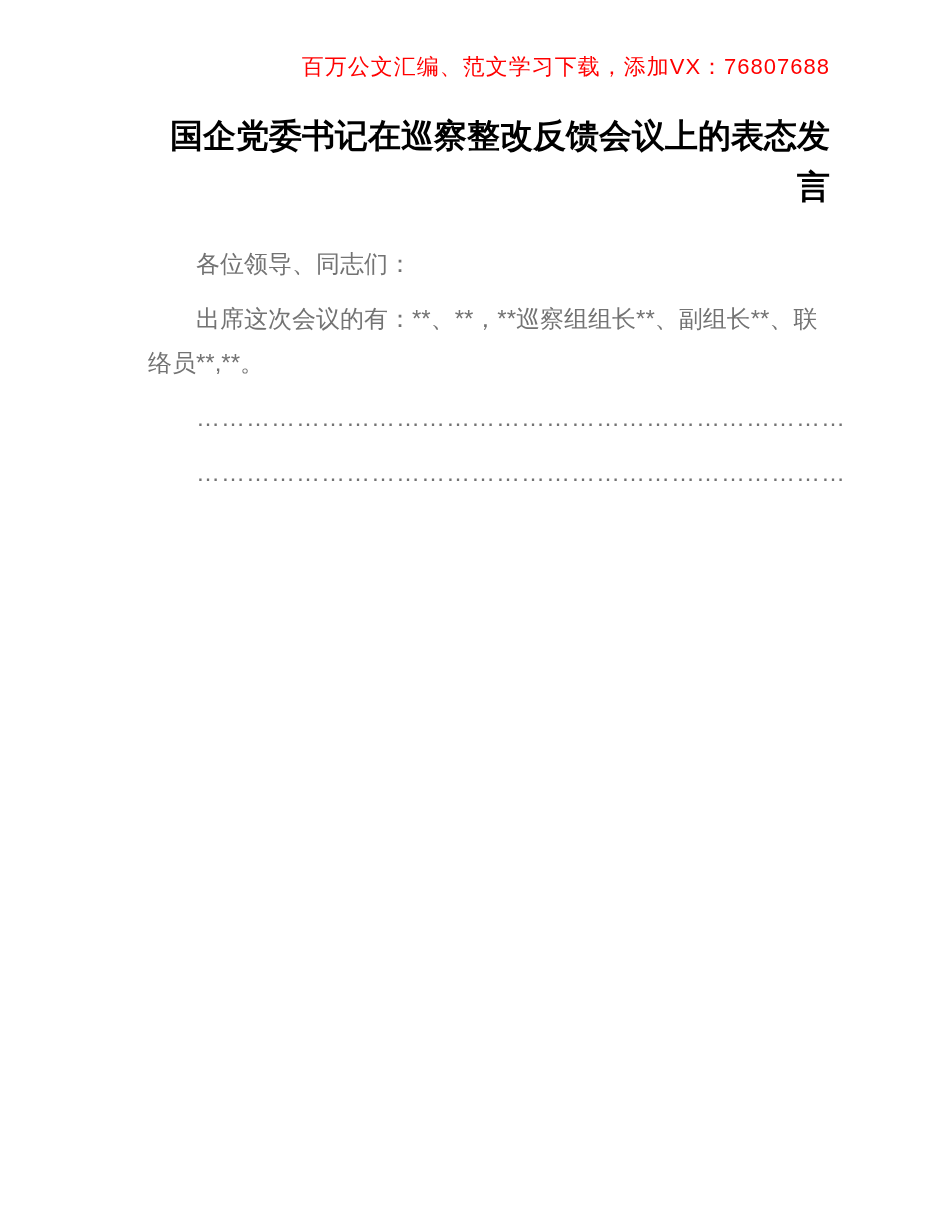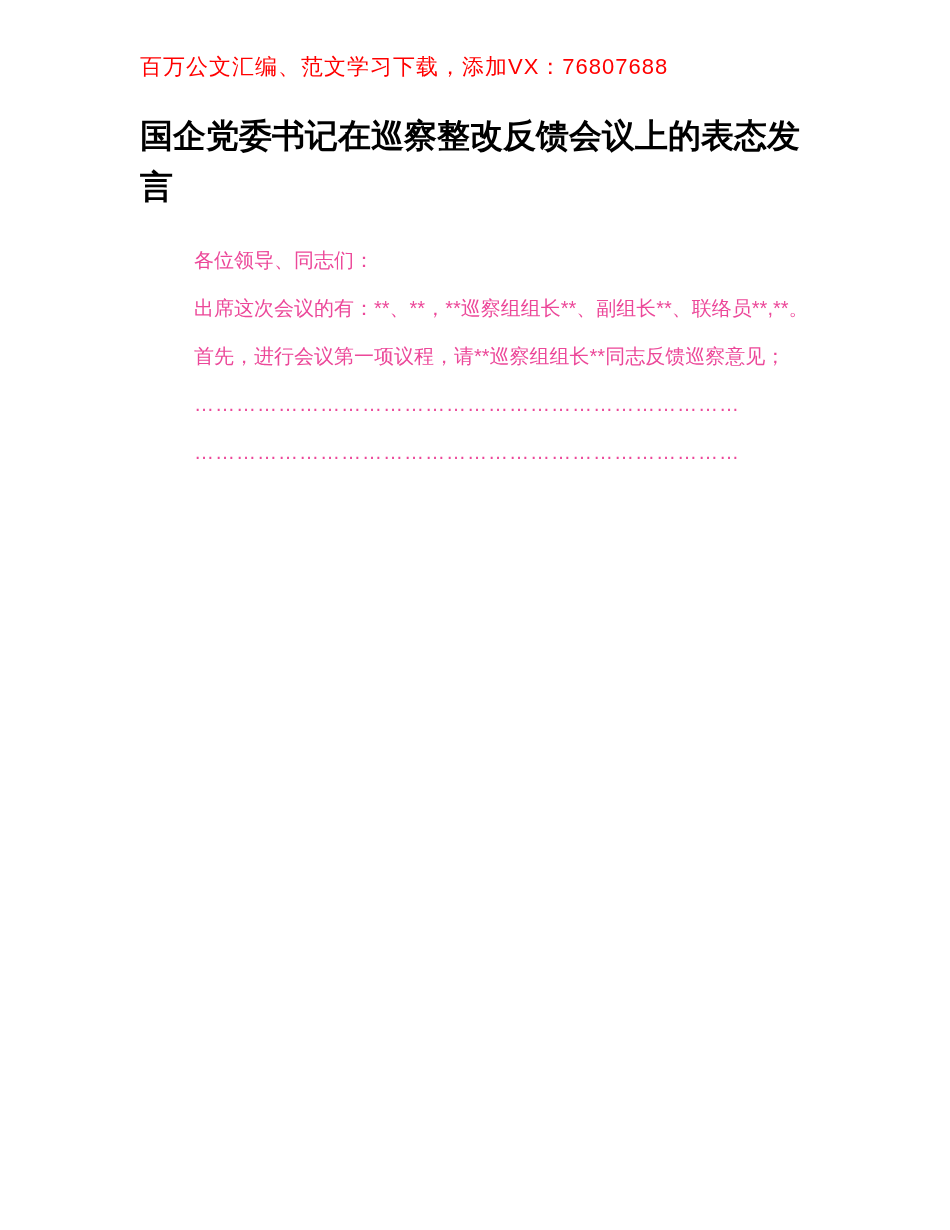--- a/index.html
+++ b/index.html
@@ -12,55 +12,54 @@
   .page {
     width: 950px;
     min-height: 1230px;
     margin: 0 auto;
     background: #ffffff;
     padding: 46px 120px 80px 140px;
   }
   .notice {
     color: #ff0000;
     font-size: 22px;
-    text-align: left;
+    text-align: right;
     margin: 6px 0 28px 0;
     letter-spacing: 1px;
   }
   .doc-title {
     color: #000000;
     font-size: 33px;
     font-weight: bold;
-    text-align: left;
+    text-align: right;
     line-height: 1.55;
     margin: 0 0 30px 0;
   }
   .doc-body p {
-    color: #ec4899;
-    font-size: 20px;
+    color: #737373;
+    font-size: 24px;
     line-height: 1.8;
     text-indent: 2em;
-    margin: 0 0 12px 14px;
+    margin: 0 0 12px 8px;
     word-break: break-all;
   }
   .doc-body p.dots {
     letter-spacing: 1px;
   }
 </style>
 </head>
 <body>
 
 <div class="page">
 
   <div class="notice">百万公文汇编、范文学习下载，添加VX：76807688</div>
 
   <h1 class="doc-title">国企党委书记在巡察整改反馈会议上的表态发言</h1>
 
   <div class="doc-body">
     <p>各位领导、同志们：</p>
     <p>出席这次会议的有：**、**，**巡察组组长**、副组长**、联络员**,**。</p>
-    <p>首先，进行会议第一项议程，请**巡察组组长**同志反馈巡察意见；</p>
     <p class="dots">……………………………………………………………………</p>
     <p class="dots">……………………………………………………………………</p>
 
   </div>
 
 </div>
 
 </body></html>

